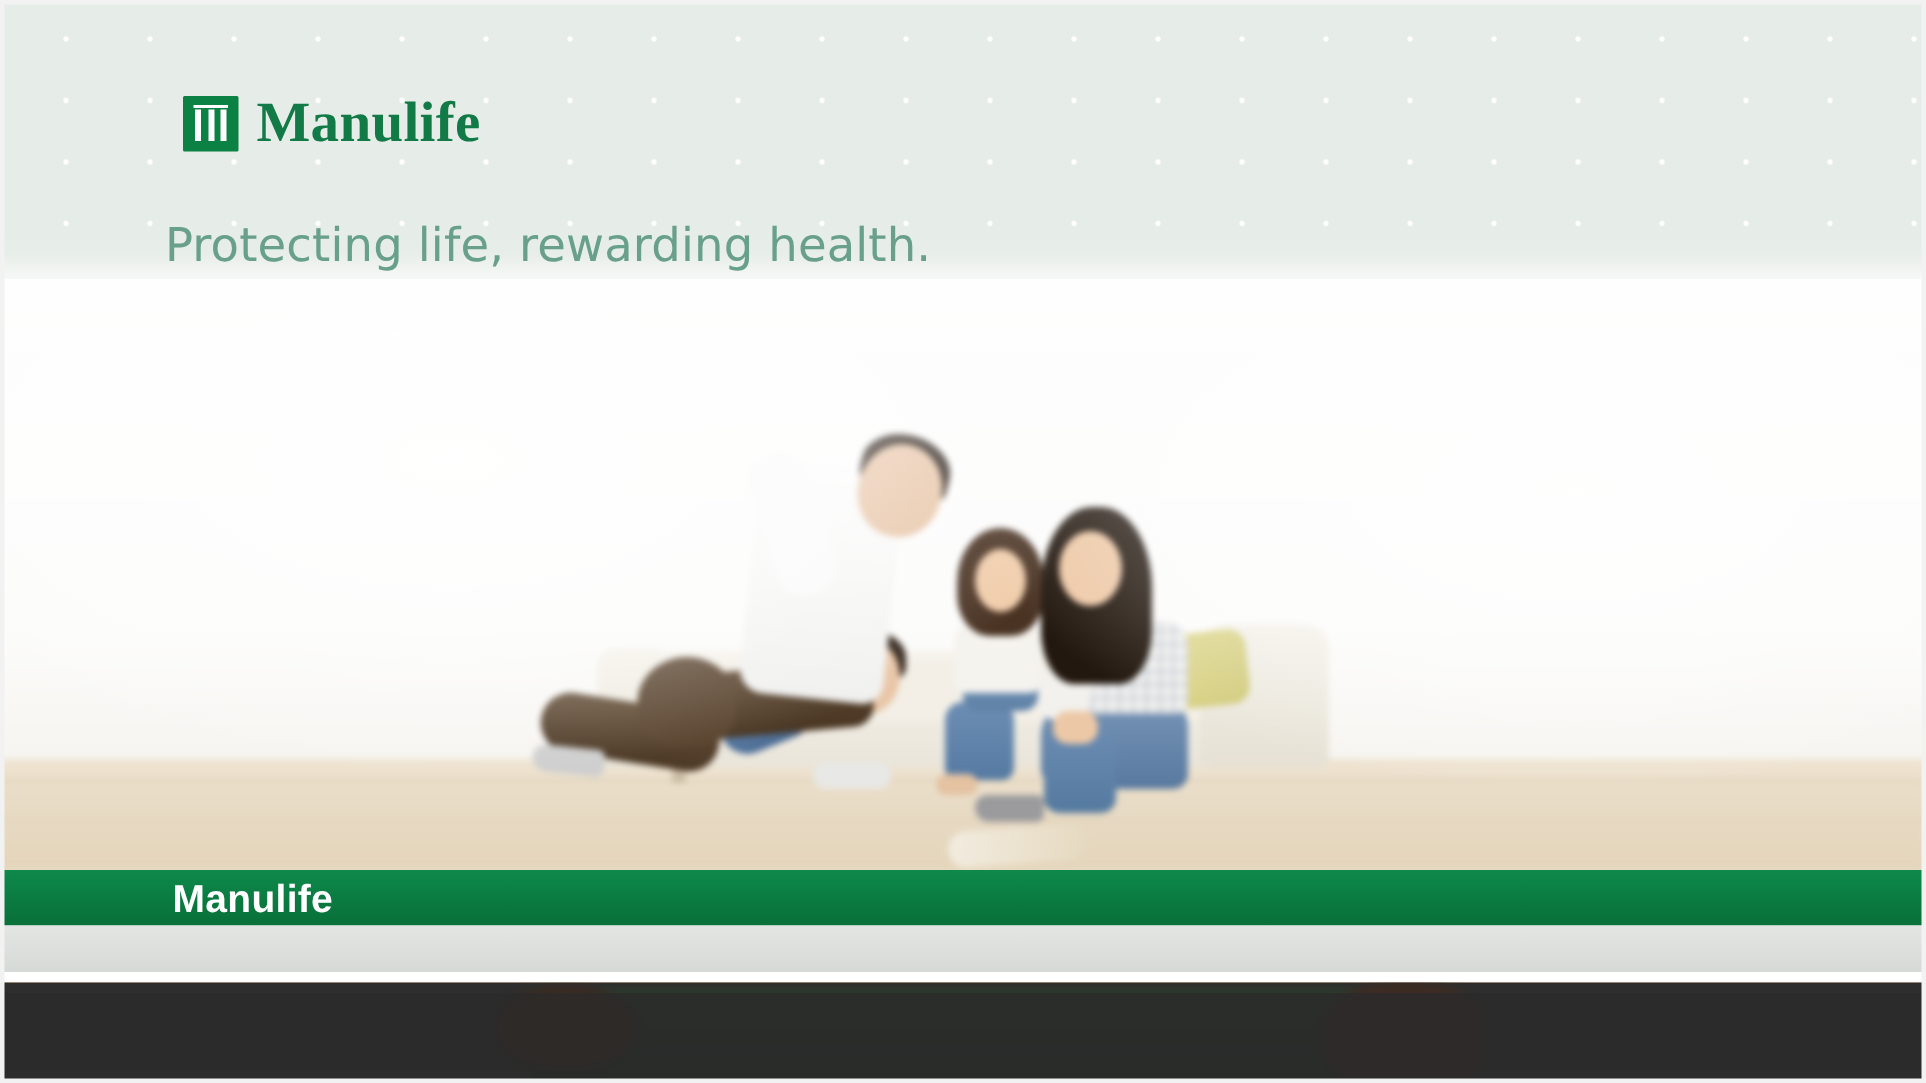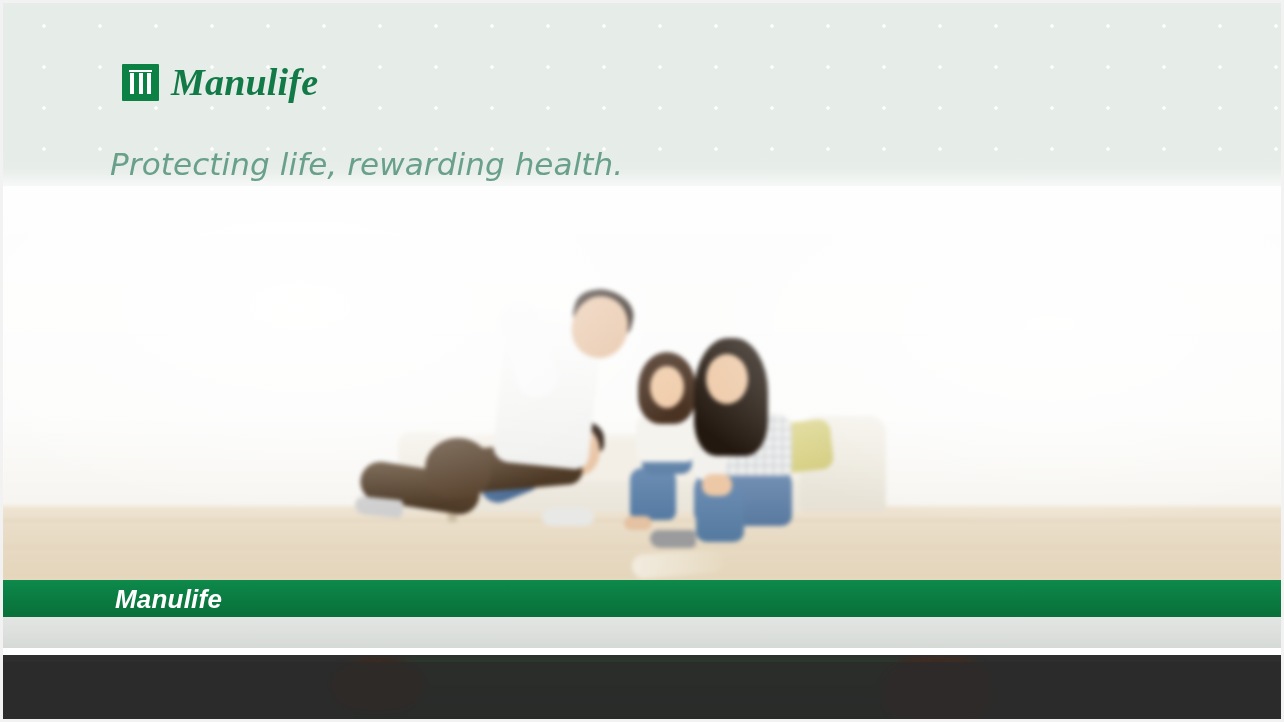--- a/index.html
+++ b/index.html
@@ -14,21 +14,20 @@
     font-family: "Liberation Sans", sans-serif;
   }
 
   
   #player {
     position: relative;
     width: 1284px;
     height: 722px;
     background: #fdba74;
     overflow: hidden;
-    font-style: italic;
   }
 
   
   #player::after {
     content: "";
     position: absolute;
     inset: 0;
     border: 3px solid #f2f2f2;
     pointer-events: none;
     box-sizing: border-box;

